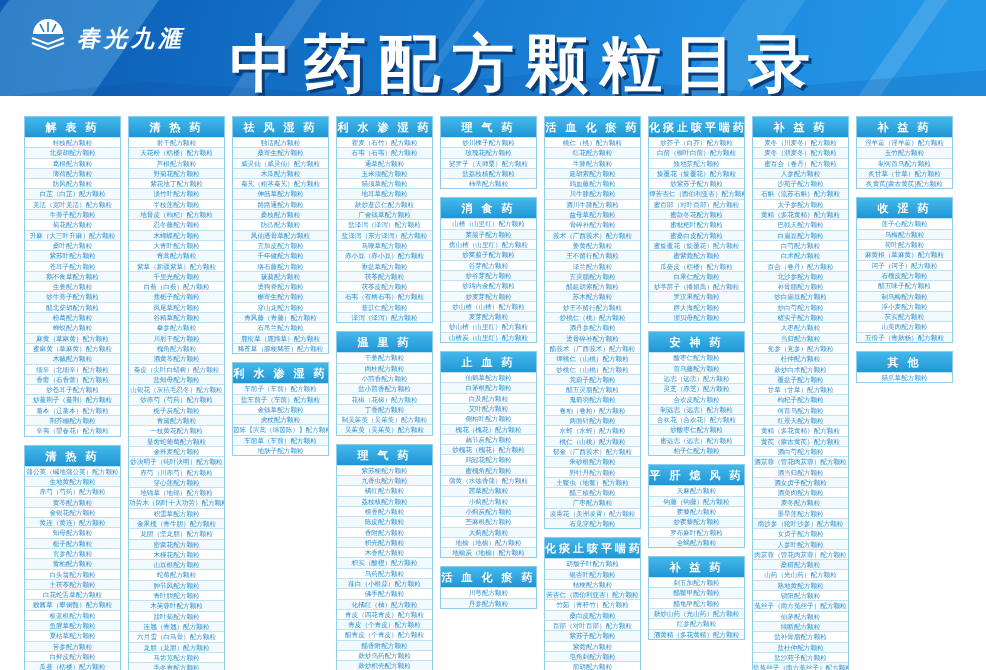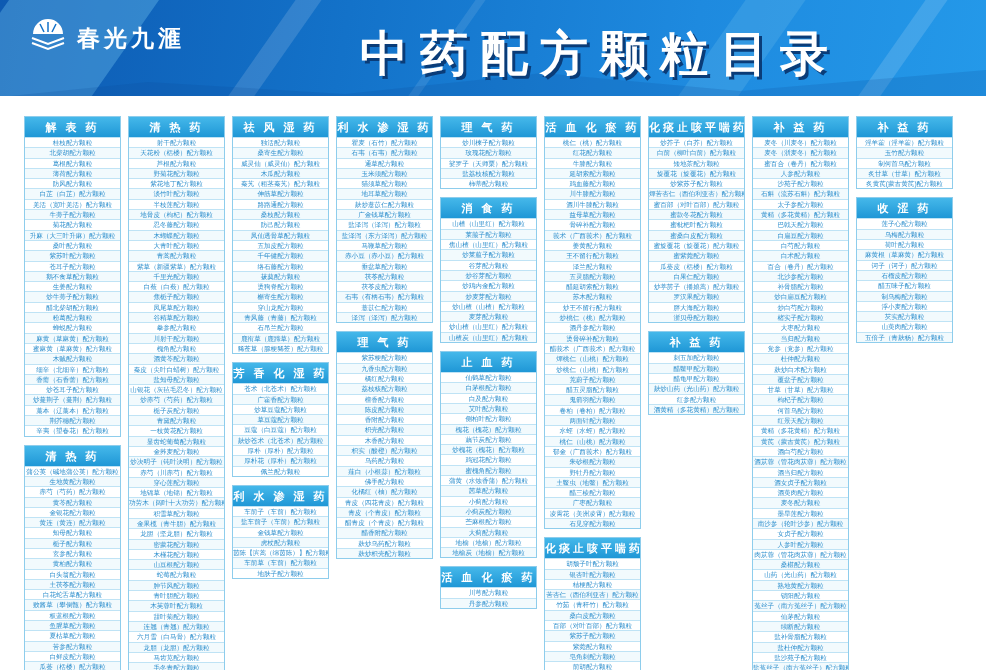--- a/index.html
+++ b/index.html
@@ -17,25 +17,25 @@
   .streak{position:absolute;background:rgba(255,255,255,0.14);transform:skewX(-35deg);}
   .s1{left:-40px;top:-30px;width:150px;height:200px;background:rgba(120,200,240,0.35);}
   .s2{left:250px;top:-60px;width:26px;height:250px;}
   .s3{left:430px;top:-60px;width:10px;height:250px;background:rgba(255,255,255,0.10);}
   .s4{left:700px;top:-60px;width:60px;height:250px;background:rgba(110,190,235,0.25);}
   .s5{left:880px;top:-60px;width:22px;height:250px;}
   .wave{position:absolute;left:0;top:55px;width:986px;height:60px;
     background:rgba(10,70,150,0.18);
     clip-path:polygon(0 70%,15% 45%,35% 65%,55% 30%,75% 60%,100% 25%,100% 100%,0 100%);}
   .logo{position:absolute;left:28px;top:18px;display:flex;align-items:center;gap:9px;}
-  .logo-text{color:#ffffff;font-size:23px;font-weight:bold;
+  .logo-text{color:#ffffff;font-size:23px;font-weight:bold;font-style:italic;
     font-family:"Liberation Serif","DejaVu Serif",serif;letter-spacing:4px;}
   .title{
-    position:absolute;left:230px;top:22px;width:740px;text-align:center;
-    color:#ffffff;font-size:48px;font-weight:bold;letter-spacing:12px;
+    position:absolute;left:230px;top:22px;width:740px;text-align:left;
+    color:#ffffff;font-size:62px;font-weight:bold;letter-spacing:12px;
     text-shadow:3px 3px 0 #0a3c78;white-space:nowrap;
   }
   
   .content{
     position:absolute;left:24px;top:116px;width:938px;height:548px;
     display:flex;gap:7px;align-items:flex-start;
   }
   .col{width:97px;flex:0 0 97px;display:flex;flex-direction:column;gap:8px;}
   .section{border:1px solid #8ecdec;background:#ffffff;}
   .sec-h{
@@ -209,32 +209,20 @@
         <div class="row">菝葜配方颗粒</div>
         <div class="row">烫狗脊配方颗粒</div>
         <div class="row">槲寄生配方颗粒</div>
         <div class="row">穿山龙配方颗粒</div>
         <div class="row">青风藤（青藤）配方颗粒</div>
         <div class="row">石吊兰配方颗粒</div>
         <div class="row">鹿衔草（鹿蹄草）配方颗粒</div>
         <div class="row">豨莶草（腺梗豨莶）配方颗粒</div>
       </div>
       <div class="section">
-        <div class="sec-h">芳 香 化 湿 药</div>
-        <div class="row">苍术（北苍术）配方颗粒</div>
-        <div class="row">广藿香配方颗粒</div>
-        <div class="row">炒草豆蔻配方颗粒</div>
-        <div class="row">草豆蔻配方颗粒</div>
-        <div class="row">豆蔻（白豆蔻）配方颗粒</div>
-        <div class="row">麸炒苍术（北苍术）配方颗粒</div>
-        <div class="row">厚朴（厚朴）配方颗粒</div>
-        <div class="row">厚朴花（厚朴）配方颗粒</div>
-        <div class="row">佩兰配方颗粒</div>
-      </div>
-      <div class="section">
         <div class="sec-h">利 水 渗 湿 药</div>
         <div class="row">车前子（车前）配方颗粒</div>
         <div class="row">盐车前子（车前）配方颗粒</div>
         <div class="row">金钱草配方颗粒</div>
         <div class="row">虎杖配方颗粒</div>
         <div class="row">茵陈【滨蒿（绵茵陈）】配方颗粒</div>
         <div class="row">车前草（车前）配方颗粒</div>
         <div class="row">地肤子配方颗粒</div>
       </div>
     </div>
@@ -252,20 +240,31 @@
         <div class="row">盐泽泻（泽泻）配方颗粒</div>
         <div class="row">盐泽泻（东方泽泻）配方颗粒</div>
         <div class="row">马鞭草配方颗粒</div>
         <div class="row">赤小豆（赤小豆）配方颗粒</div>
         <div class="row">垂盆草配方颗粒</div>
         <div class="row">茯苓配方颗粒</div>
         <div class="row">茯苓皮配方颗粒</div>
         <div class="row">石韦（有柄石韦）配方颗粒</div>
         <div class="row">薏苡仁配方颗粒</div>
         <div class="row">泽泻（泽泻）配方颗粒</div>
+      </div>
+      <div class="section">
+        <div class="sec-h">温 里 药</div>
+        <div class="row">干姜配方颗粒</div>
+        <div class="row">肉桂配方颗粒</div>
+        <div class="row">小茴香配方颗粒</div>
+        <div class="row">盐小茴香配方颗粒</div>
+        <div class="row">花椒（花椒）配方颗粒</div>
+        <div class="row">丁香配方颗粒</div>
+        <div class="row">制吴茱萸（吴茱萸）配方颗粒</div>
+        <div class="row">吴茱萸（吴茱萸）配方颗粒</div>
       </div>
       <div class="section">
         <div class="sec-h">理 气 药</div>
         <div class="row">紫苏梗配方颗粒</div>
         <div class="row">九香虫配方颗粒</div>
         <div class="row">橘红配方颗粒</div>
         <div class="row">荔枝核配方颗粒</div>
         <div class="row">檀香配方颗粒</div>
         <div class="row">陈皮配方颗粒</div>
         <div class="row">香附配方颗粒</div>
@@ -406,20 +405,42 @@
         <div class="row">蜜枇杷叶配方颗粒</div>
         <div class="row">蜜桑白皮配方颗粒</div>
         <div class="row">蜜旋覆花（旋覆花）配方颗粒</div>
         <div class="row">蜜紫菀配方颗粒</div>
         <div class="row">瓜蒌皮（栝楼）配方颗粒</div>
         <div class="row">白果仁配方颗粒</div>
         <div class="row">炒葶苈子（播娘蒿）配方颗粒</div>
         <div class="row">罗汉果配方颗粒</div>
         <div class="row">胖大海配方颗粒</div>
         <div class="row">浙贝母配方颗粒</div>
+      </div>
+      <div class="section">
+        <div class="sec-h">安 神 药</div>
+        <div class="row">酸枣仁配方颗粒</div>
+        <div class="row">首乌藤配方颗粒</div>
+        <div class="row">远志（远志）配方颗粒</div>
+        <div class="row">灵芝（赤芝）配方颗粒</div>
+        <div class="row">合欢皮配方颗粒</div>
+        <div class="row">制远志（远志）配方颗粒</div>
+        <div class="row">合欢花（合欢花）配方颗粒</div>
+        <div class="row">炒酸枣仁配方颗粒</div>
+        <div class="row">蜜远志（远志）配方颗粒</div>
+        <div class="row">柏子仁配方颗粒</div>
+      </div>
+      <div class="section">
+        <div class="sec-h">平 肝 熄 风 药</div>
+        <div class="row">天麻配方颗粒</div>
+        <div class="row">钩藤（钩藤）配方颗粒</div>
+        <div class="row">蒺藜配方颗粒</div>
+        <div class="row">炒蒺藜配方颗粒</div>
+        <div class="row">罗布麻叶配方颗粒</div>
+        <div class="row">全蝎配方颗粒</div>
       </div>
       <div class="section">
         <div class="sec-h">补 益 药</div>
         <div class="row">刺五加配方颗粒</div>
         <div class="row">醋鳖甲配方颗粒</div>
         <div class="row">醋龟甲配方颗粒</div>
         <div class="row">麸炒山药（光山药）配方颗粒</div>
         <div class="row">红参配方颗粒</div>
         <div class="row">酒黄精（多花黄精）配方颗粒</div>
       </div>
@@ -498,14 +519,18 @@
         <div class="row">麻黄根（草麻黄）配方颗粒</div>
         <div class="row">诃子（诃子）配方颗粒</div>
         <div class="row">石榴皮配方颗粒</div>
         <div class="row">醋五味子配方颗粒</div>
         <div class="row">制乌梅配方颗粒</div>
         <div class="row">浮小麦配方颗粒</div>
         <div class="row">芡实配方颗粒</div>
         <div class="row">山萸肉配方颗粒</div>
         <div class="row">五倍子（青麸杨）配方颗粒</div>
       </div>
+      <div class="section">
+        <div class="sec-h">其 他</div>
+        <div class="row">猫爪草配方颗粒</div>
+      </div>
     </div>
   </div>
 
 </body></html>

